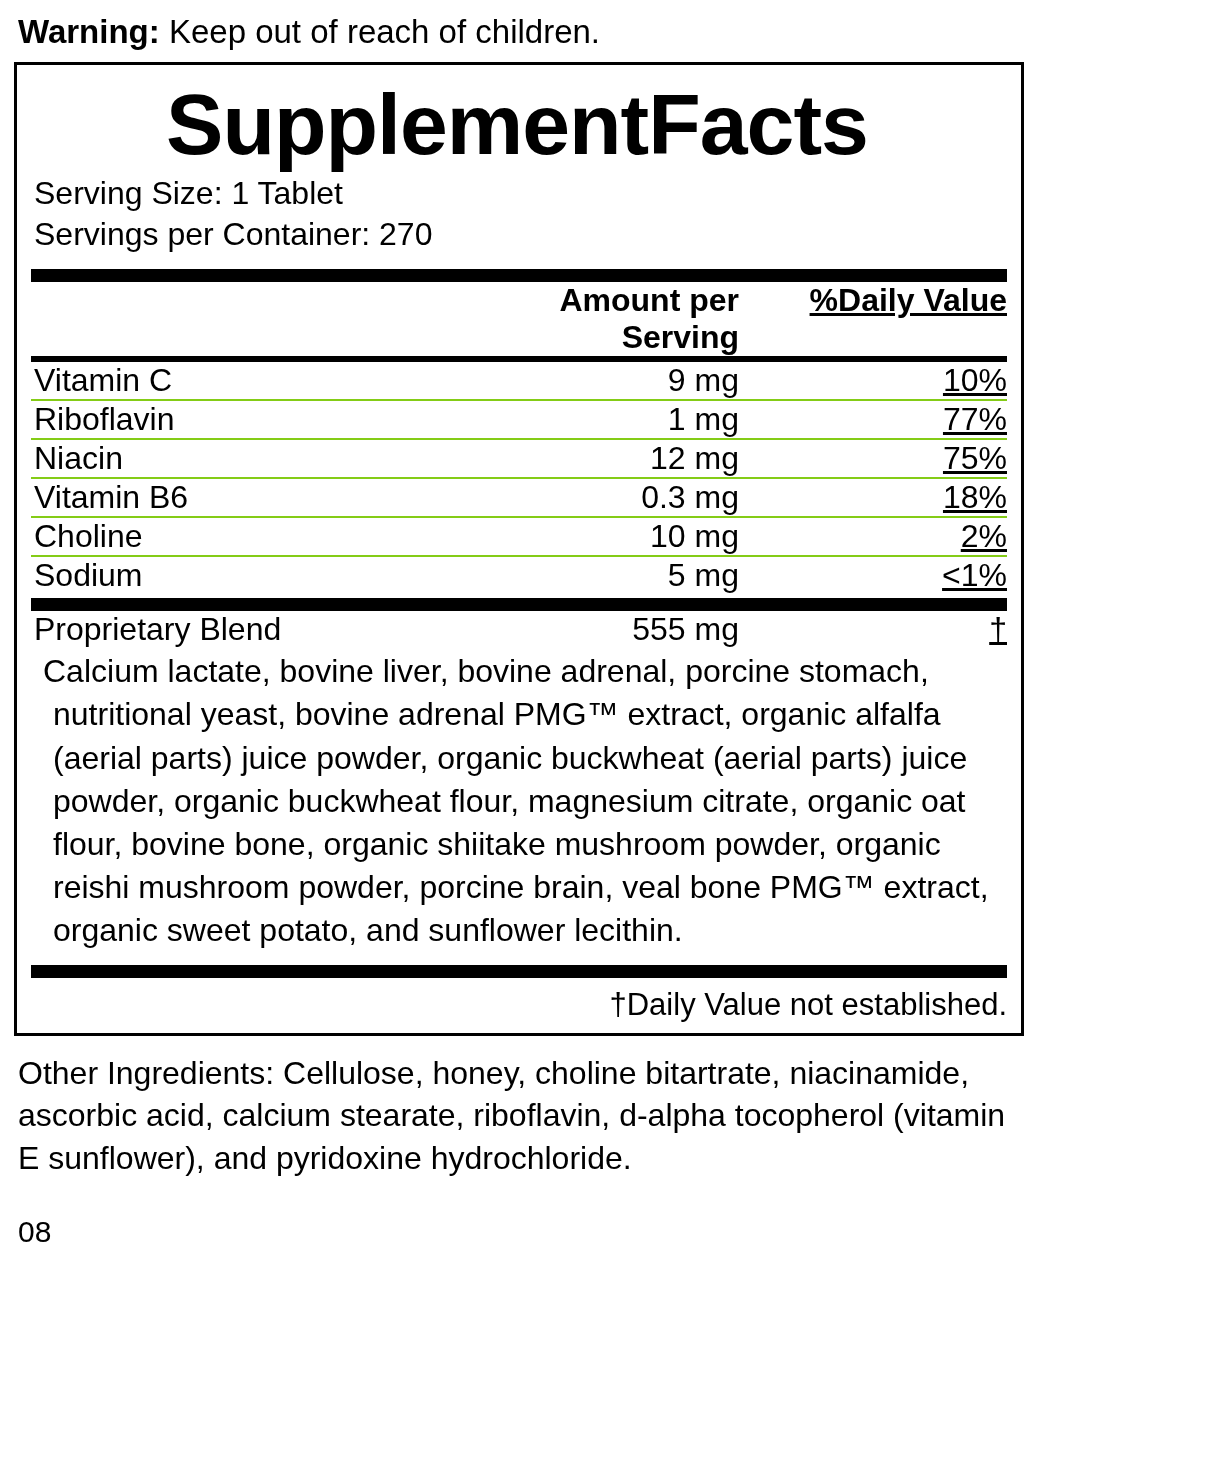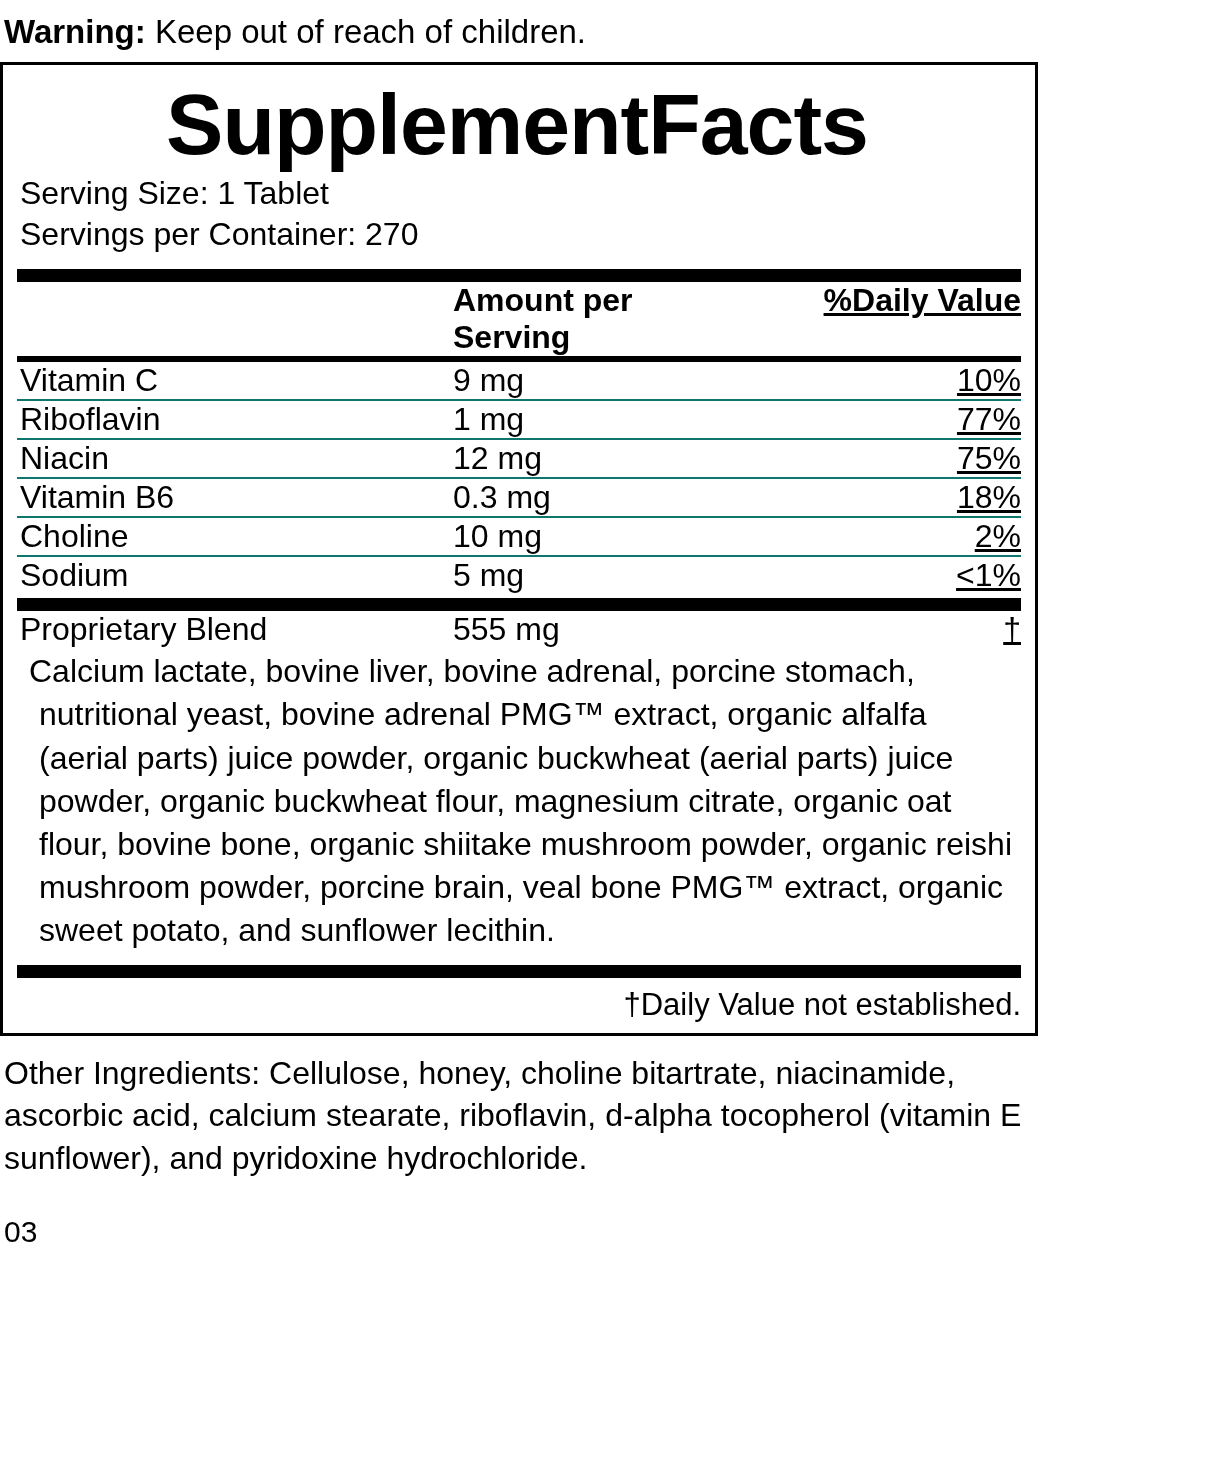--- a/index.html
+++ b/index.html
@@ -12,21 +12,21 @@
     height: 1458px;
     font-family: "Liberation Sans", sans-serif;
     color: #000000;
     -webkit-font-smoothing: antialiased;
   }
   .page {
     position: relative;
     width: 1038px;
     height: 1458px;
     box-sizing: border-box;
-    padding: 0 0;
+    padding: 0 14px;
   }
 
   
   .warning {
     font-size: 33px;
     line-height: 1.1;
     padding: 14px 0 12px 4px;
     white-space: nowrap;
   }
   .warning .w-label {
@@ -77,33 +77,33 @@
   table.facts {
     width: 100%;
     border-collapse: collapse;
     font-size: 32px;
   }
   table.facts td, table.facts th {
     padding: 0;
     vertical-align: baseline;
   }
   .col-name  { text-align: left; }
-  .col-amt   { text-align: left; width: 300px; }
+  .col-amt   { text-align: right; width: 300px; }
   .col-dv    { text-align: right; width: 268px; text-decoration: underline; }
 
   .hdr-row th {
     font-weight: bold;
     font-size: 32px;
     padding: 8px 0 10px 0;
   }
   .hdr-row th.col-name { }
 
   .nutrient-row td {
     padding: 7px 0 7px 0;
-    border-bottom: 2px solid #0f766e;
+    border-bottom: 2px solid #84cc16;
   }
   .nutrient-row td.col-name { padding-left: 3px; }
   .nutrient-row:last-child td { border-bottom: none; }
 
   .blend-row td {
     padding: 8px 0 4px 0;
     margin-top: 36px;
   }
   .blend-row td.col-name { padding-left: 3px; }
 
@@ -218,15 +218,15 @@
     <div class="ingredients">Calcium lactate, bovine liver, bovine adrenal, porcine stomach, nutritional yeast, bovine adrenal PMG™ extract, organic alfalfa (aerial parts) juice powder, organic buckwheat (aerial parts) juice powder, organic buckwheat flour, magnesium citrate, organic oat flour, bovine bone, organic shiitake mushroom powder, organic reishi mushroom powder, porcine brain, veal bone PMG™ extract, organic sweet potato, and sunflower lecithin.</div>
 
     <div class="rule-thick"></div>
 
     <div class="dv-note">†Daily Value not established.</div>
 
   </div>
 
   <div class="other-ing">Other Ingredients: Cellulose, honey, choline bitartrate, niacinamide, ascorbic acid, calcium stearate, riboflavin, d-alpha tocopherol (vitamin E sunflower), and pyridoxine hydrochloride.</div>
 
-  <div class="footer-code">03</div>
+  <div class="footer-code">08</div>
 
 </div>
 
 </body></html>

